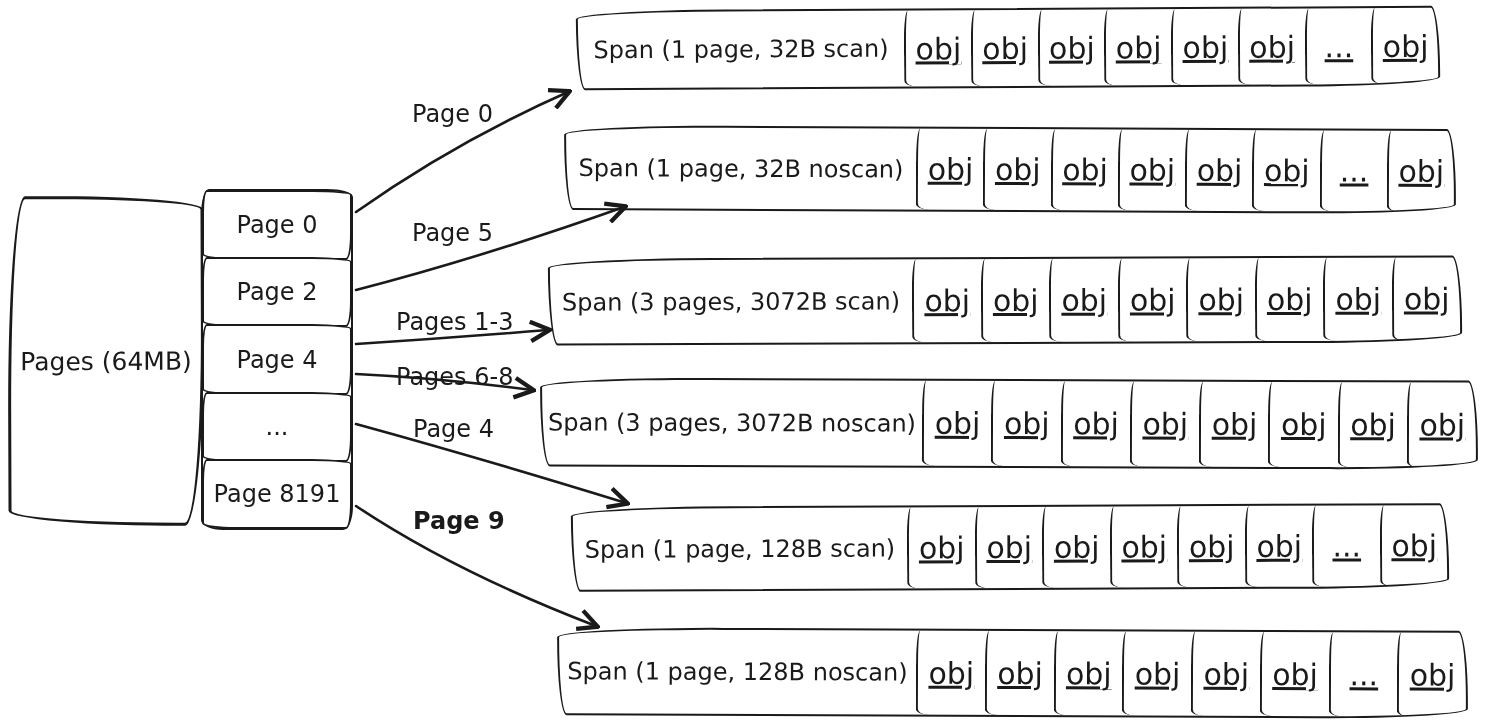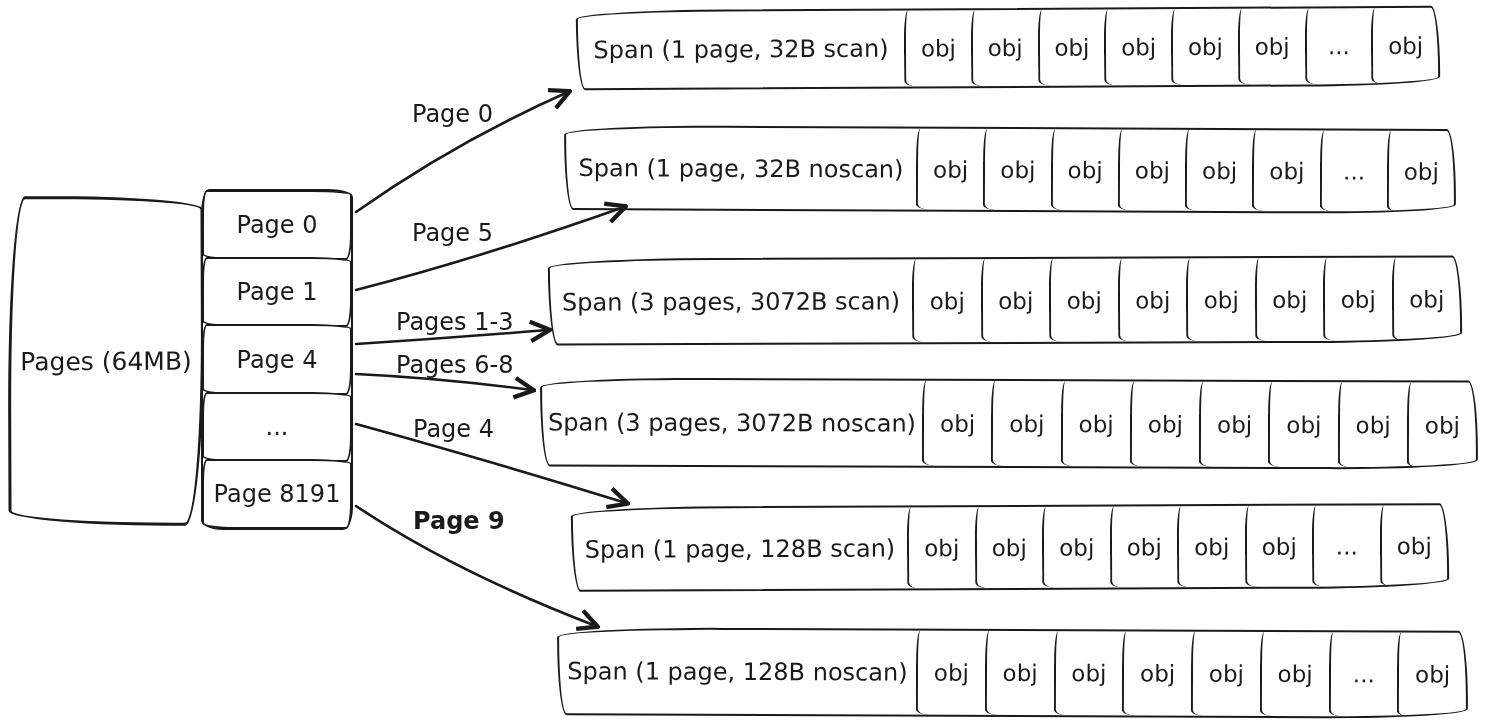--- a/index.html
+++ b/index.html
@@ -41,22 +41,23 @@
   }
   .span-row .span-label {
     flex:0 0 auto;
     display:flex; align-items:center; justify-content:center;
     font-size:24px; white-space:nowrap;
   }
   .span-row .cell {
     flex:1;
     border-left:2.6px solid #1a1a1a;
     display:flex; align-items:center; justify-content:center;
-    font-size:23px;
+    font-size:30px;
     border-radius: 4px 14px 5px 12px / 30px 5px 26px 6px;
+    text-decoration: underline;
   }
   .r0 { transform:rotate(-0.30deg); }
   .r1 { transform:rotate( 0.25deg); }
   .r2 { transform:rotate(-0.20deg); }
   .r3 { transform:rotate( 0.20deg); }
   .r4 { transform:rotate(-0.25deg); }
   .r5 { transform:rotate( 0.22deg); }
 
   
   .arrow-svg { position:absolute; left:0; top:0; width:1488px; height:720px; pointer-events:none; }
@@ -68,21 +69,21 @@
 <body>
 
 <div class="canvas">
 
   <div class="arena-box">
     <span>Pages (64MB)</span>
   </div>
 
   <div class="page-col">
     <div class="page-cell">Page 0</div>
-    <div class="page-cell">Page 1</div>
+    <div class="page-cell">Page 2</div>
     <div class="page-cell">Page 4</div>
     <div class="page-cell">...</div>
     <div class="page-cell">Page 8191</div>
   </div>
 
   <div class="span-row r0" style="left:576px; top:8px; width:864px; height:80px;">
     <div class="span-label" style="width:326px;">Span (1 page, 32B scan)</div>
     <div class="cell">obj</div>
     <div class="cell">obj</div>
     <div class="cell">obj</div>
@@ -165,17 +166,17 @@
       <path d="M 356,344 Q 450,338 548,330" marker-end="url(#arrowhead)"></path>
       <path d="M 356,374 Q 440,378 532,390" marker-end="url(#arrowhead)"></path>
       <path d="M 356,424 Q 480,458 626,503" marker-end="url(#arrowhead)"></path>
       <path d="M 356,506 Q 455,572 596,626" marker-end="url(#arrowhead)"></path>
     </g>
   </svg>
 
   <div class="arrow-label" style="left:412px; top:100px;">Page 0</div>
   <div class="arrow-label" style="left:412px; top:219px;">Page 5</div>
   <div class="arrow-label" style="left:396px; top:308px;">Pages 1-3</div>
-  <div class="arrow-label" style="left:396px; top:351px;">Pages 6-8</div>
+  <div class="arrow-label" style="left:396px; top:363px;">Pages 6-8</div>
   <div class="arrow-label" style="left:413px; top:415px;">Page 4</div>
   <div class="arrow-label" style="left:413px; top:507px;font-weight:bold;">Page 9</div>
 
 </div>
 
 </body></html>

